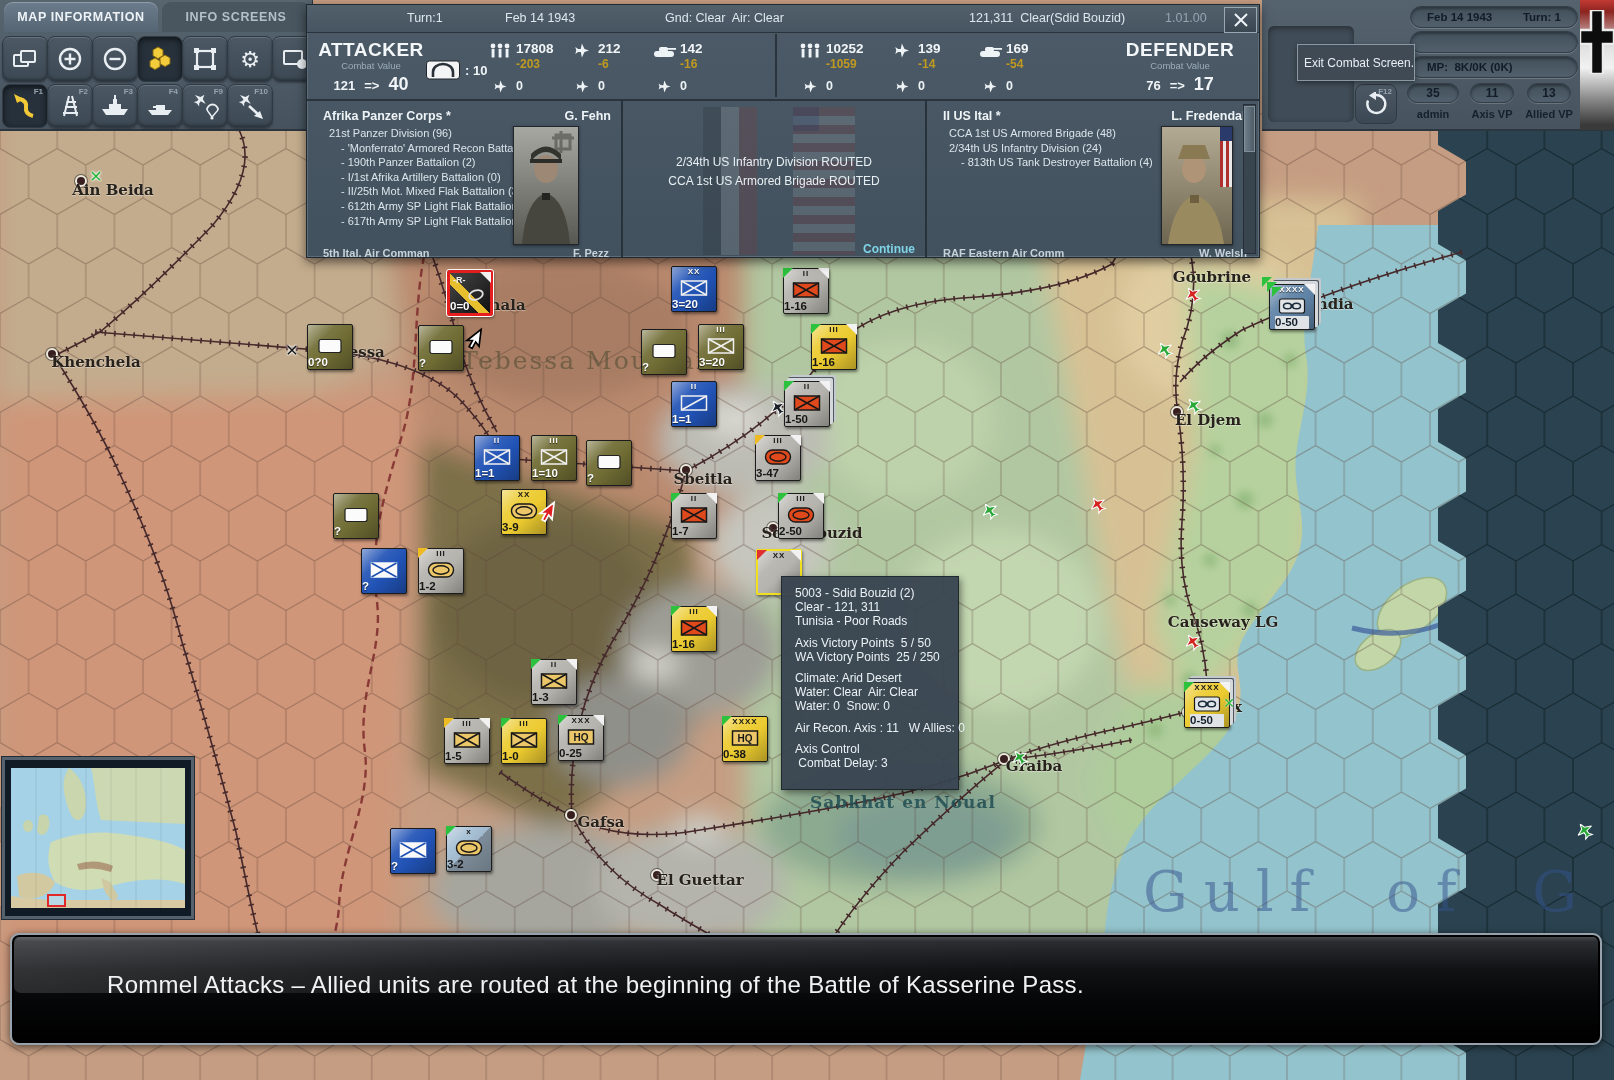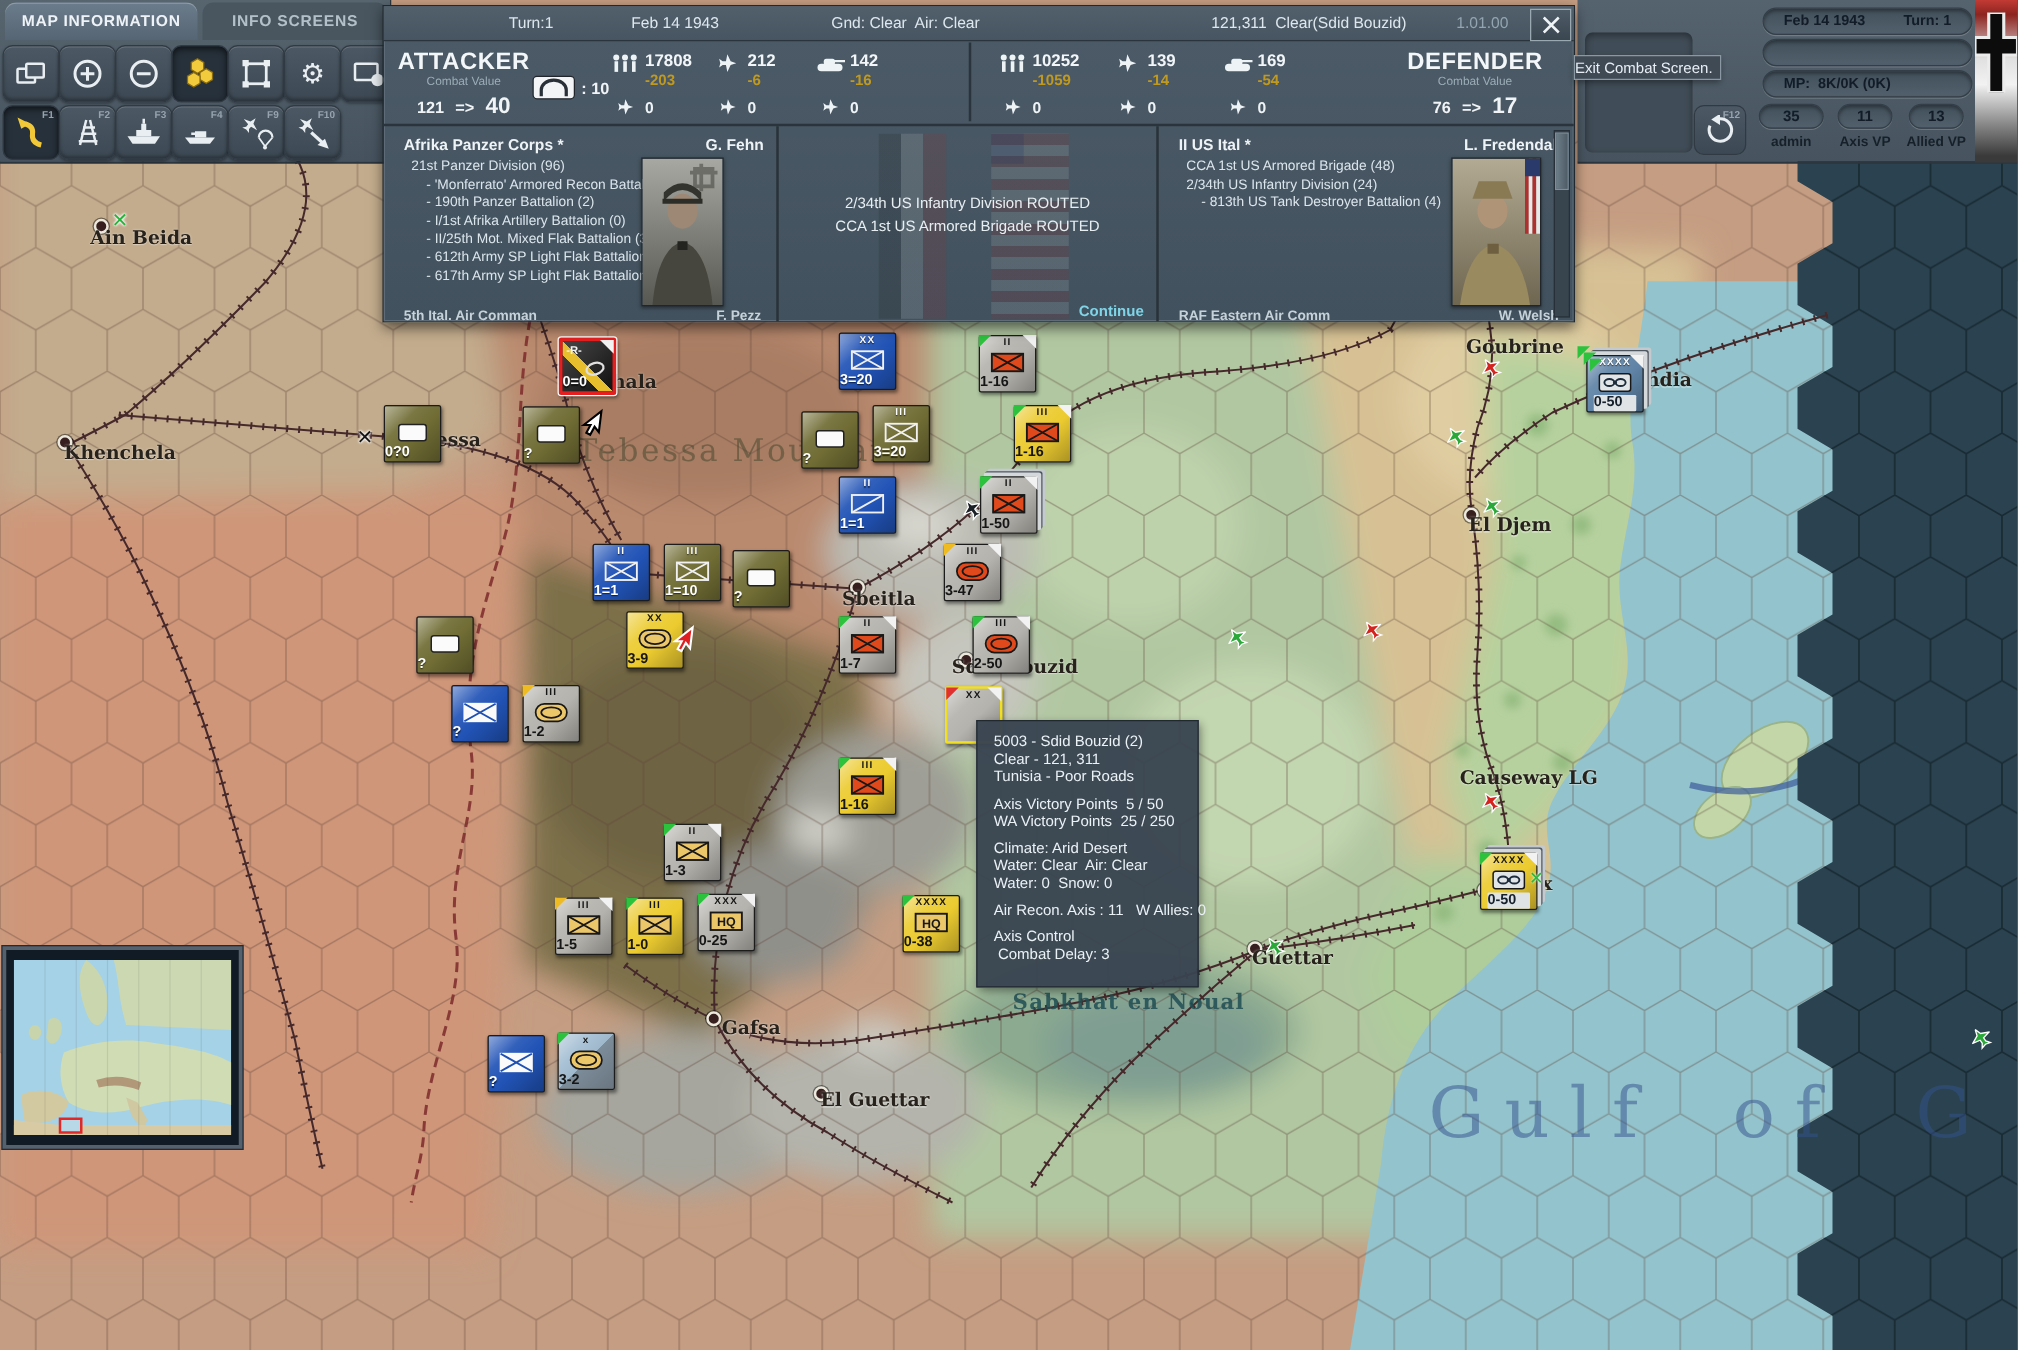--- a/index.html
+++ b/index.html
@@ -110,23 +110,23 @@
       font:bold 11.5px "Liberation Sans",sans-serif;color:#111c28;white-space:pre}
   .spill{position:absolute;top:83px;height:20px;border-radius:11px;box-sizing:border-box;
       background:linear-gradient(180deg,#42505b,#51606c);border:1px solid #333e48;
       box-shadow:inset 0 2px 3px rgba(0,0,0,.35),0 1px 0 rgba(255,255,255,.18);cursor:pointer;
       display:flex;align-items:center;justify-content:center;font:bold 12px "Liberation Sans",sans-serif;color:#111c28}
   .slabel{position:absolute;top:108px;font:bold 11px "Liberation Sans",sans-serif;color:#16202a;transform:translateX(-50%);white-space:nowrap}
   #f12-btn{position:absolute;left:93px;top:84px;width:40px;height:38px;border-radius:8px;border:1px solid #303a44;cursor:pointer;
       background:linear-gradient(180deg,#4c5965,#3c4853);display:flex;align-items:center;justify-content:center}
   #german-strip{position:absolute;left:1580px;top:0;width:34px;height:130px;z-index:16;overflow:hidden;
       background:linear-gradient(180deg,#c23a34 0%,#8c2420 9%,#e0e0e0 36%,#f2f2f2 52%,#8a8a8a 76%,#3a3a3a 96%)}
-  #exit-tooltip{position:absolute;left:1259px;top:44px;width:118px;height:20px;z-index:22;box-sizing:border-box;
+  #exit-tooltip{position:absolute;left:1297px;top:44px;width:118px;height:37px;z-index:22;box-sizing:border-box;
       background:#3f4a55;border:1px solid #8a98a4;box-shadow:0 2px 5px rgba(0,0,0,.4);
-      display:flex;align-items:center;justify-content:flex-start;font:12px "Liberation Sans",sans-serif;color:#e8eef4;white-space:nowrap}
+      display:flex;align-items:center;justify-content:flex-end;font:12px "Liberation Sans",sans-serif;color:#e8eef4;white-space:nowrap}
   
   #hex-tooltip{position:absolute;left:781px;top:576px;width:178px;height:214px;z-index:18;box-sizing:border-box;
       background:rgba(56,68,80,.96);border:1px solid #202830;box-shadow:2px 3px 7px rgba(0,0,0,.45);padding:9px 0 0 13px}
   .tt-line{font:12px/14.2px "Liberation Sans",sans-serif;color:#eaf2f6;white-space:pre}
   .tt-gap{height:7px}
   
   #minimap{position:absolute;left:2px;top:757px;width:192px;height:162px;z-index:10;box-sizing:border-box;
       background:#101b26;border:3px solid #55626e;box-shadow:0 0 0 1px #222c34}
   #minimap svg{position:absolute;left:6px;top:8px}
   
@@ -261,21 +261,21 @@
       <div class="tdot" style="left: 657px; top: 875px;"></div>
       <div class="town" style="left: 700px; top: 880px;">El Guettar</div>
       <div class="town" style="left: 1212px; top: 277px;">Goubrine</div>
       <div class="tdot" style="left: 1177px; top: 412px;"></div>
       <div class="town" style="left: 1208px; top: 420px;">El Djem</div>
       <div class="town" style="left: 1322px; top: 304px;">Mahdia</div>
       <div class="town" style="left: 1223px; top: 622px;">Causeway LG</div>
       <div class="tdot" style="left: 1188px; top: 712px;"></div>
       <div class="town" style="left: 1224px; top: 707px;">Sfax</div>
       <div class="tdot" style="left: 1004px; top: 759px;"></div>
-      <div class="town" style="left: 1034px; top: 766px;">Guettar</div>
+      <div class="town" style="left: 1034px; top: 766px;">Graiba</div>
       <div class="mmark mx" style="left: 96px; top: 176px; color: rgb(40, 180, 60);">✕</div>
       <div class="mmark mx" style="left: 292px; top: 350px; color: rgb(20, 20, 20);">✕</div>
       <div class="mmark" style="left: 1193px; top: 297px;"><svg width="17" height="17" viewBox="0 0 16 16" style="transform:rotate(-35deg)">
           <polygon points="8,0 9.6,4.8 15.5,7.6 9.6,8.8 9.6,11.6 11.8,14.6 8,13.6 4.2,14.6 6.4,11.6 6.4,8.8 0.5,7.6 6.4,4.8" fill="#d42420" stroke="#ffffff" stroke-width="1"></polygon>
         </svg></div>
       <div class="mmark" style="left: 1165px; top: 352px;"><svg width="17" height="17" viewBox="0 0 16 16" style="transform:rotate(-35deg)">
           <polygon points="8,0 9.6,4.8 15.5,7.6 9.6,8.8 9.6,11.6 11.8,14.6 8,13.6 4.2,14.6 6.4,11.6 6.4,8.8 0.5,7.6 6.4,4.8" fill="#2aa838" stroke="#ffffff" stroke-width="1"></polygon>
         </svg></div>
       <div class="mmark" style="left: 1194px; top: 408px;"><svg width="17" height="17" viewBox="0 0 16 16" style="transform:rotate(-35deg)">
           <polygon points="8,0 9.6,4.8 15.5,7.6 9.6,8.8 9.6,11.6 11.8,14.6 8,13.6 4.2,14.6 6.4,11.6 6.4,8.8 0.5,7.6 6.4,4.8" fill="#2aa838" stroke="#ffffff" stroke-width="1"></polygon>
@@ -958,14 +958,17 @@
       <path d="M66,96 Q85,90 102,98 L100,104 Q84,98 68,102 Z" fill="#b09878"></path>
       <path d="M0,128 C50,134 110,138 174,144 L174,140 L0,140 Z" fill="#d8cba4"></path>
       <rect x="0" y="132" width="174" height="8" fill="#d8cba4"></rect>
       <g stroke="rgba(0,0,0,.08)">
           <path d="M25,0 V140 M50,0 V140 M75,0 V140 M100,0 V140 M125,0 V140 M150,0 V140"></path>
         </g>
       <rect x="37" y="127" width="17" height="11" fill="#b8d8e8" stroke="#e02828" stroke-width="2"></rect>
     </svg>
   </div>
 
+  <div id="message-bar">
+    <span class="msg-text">Rommel Attacks – Allied units are routed at the beginning of the Battle of Kasserine Pass.</span>
+  </div>
 
 </div>
 
 </body></html>

